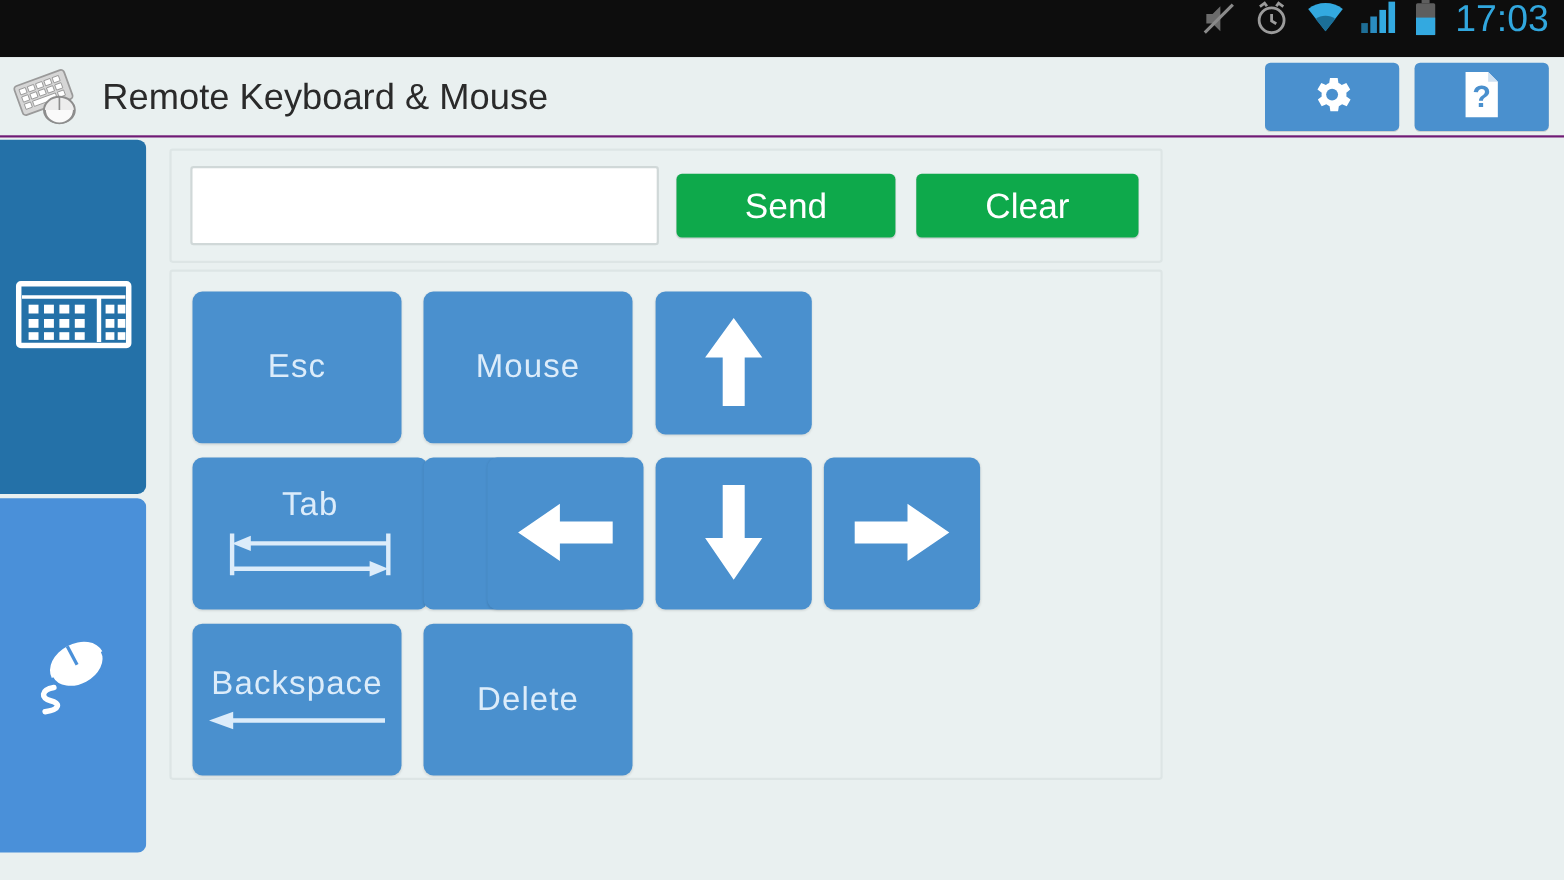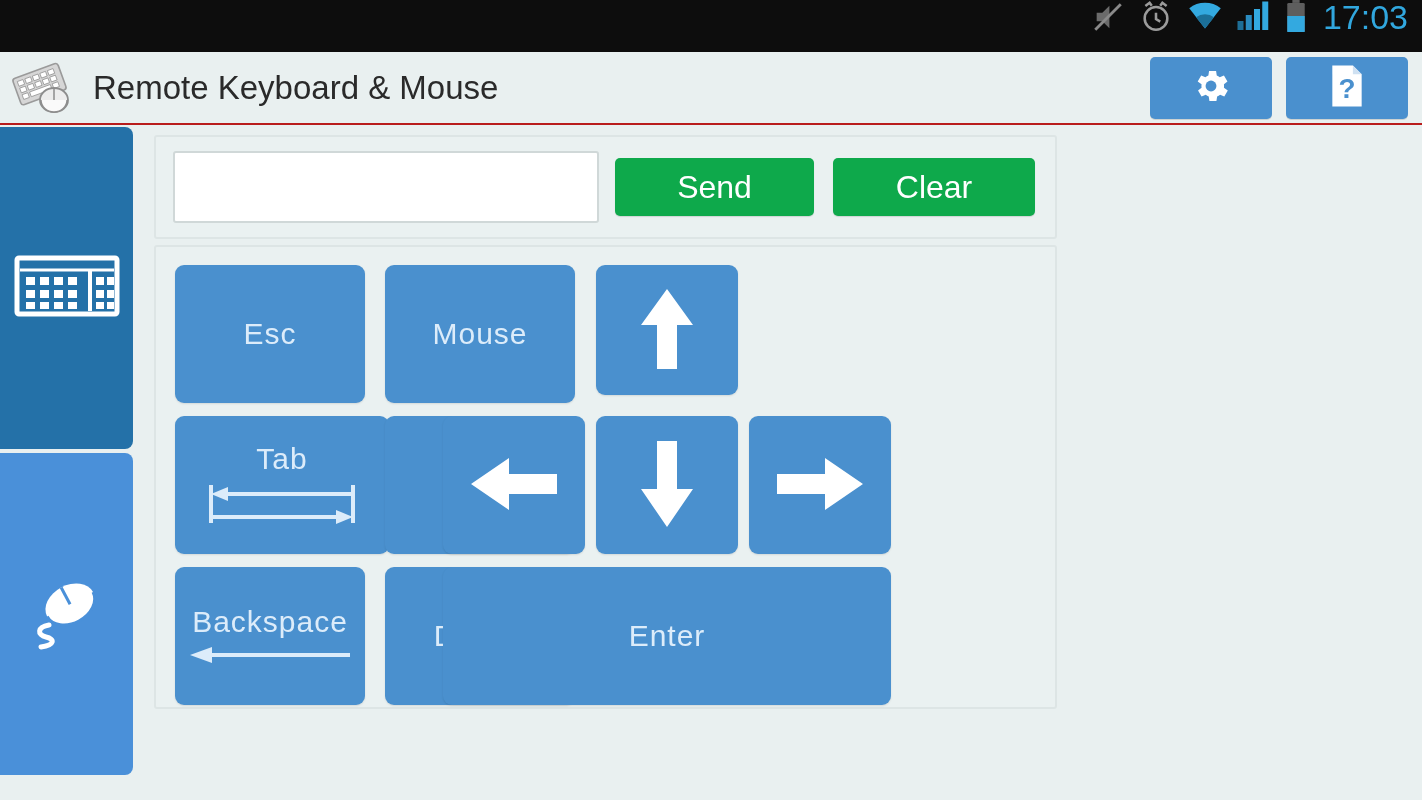--- a/index.html
+++ b/index.html
@@ -38,21 +38,21 @@
     line-height: 1;
     font-family: "Liberation Sans", sans-serif;
   }
 
   
   .appbar {
     position: absolute;
     top: 52px; left: 0;
     width: 1422px; height: 73px;
     background: #e9f0f0;
-    border-bottom: 2px solid #b91c1c;
+    border-bottom: 2px solid #701a75;
     display: flex;
     align-items: center;
   }
   .applogo {
     width: 70px; height: 62px;
     margin-left: 8px;
     display: flex; align-items: center; justify-content: center;
     flex: 0 0 auto;
   }
   .apptitle {
@@ -413,18 +413,15 @@
     </button>
 
     <button class="key k-right">
       <span>
         <svg width="90" height="56" viewBox="0 0 90 56">
           <polygon points="88,28 50,2 50,18 2,18 2,38 50,38 50,54" fill="#ffffff"></polygon>
         </svg>
       </span>
     </button>
 
-    <button class="key k-enter">
-      <span class="klabel">Enter</span>
-    </button>
 
   </div>
 </div>
 
 </body></html>

